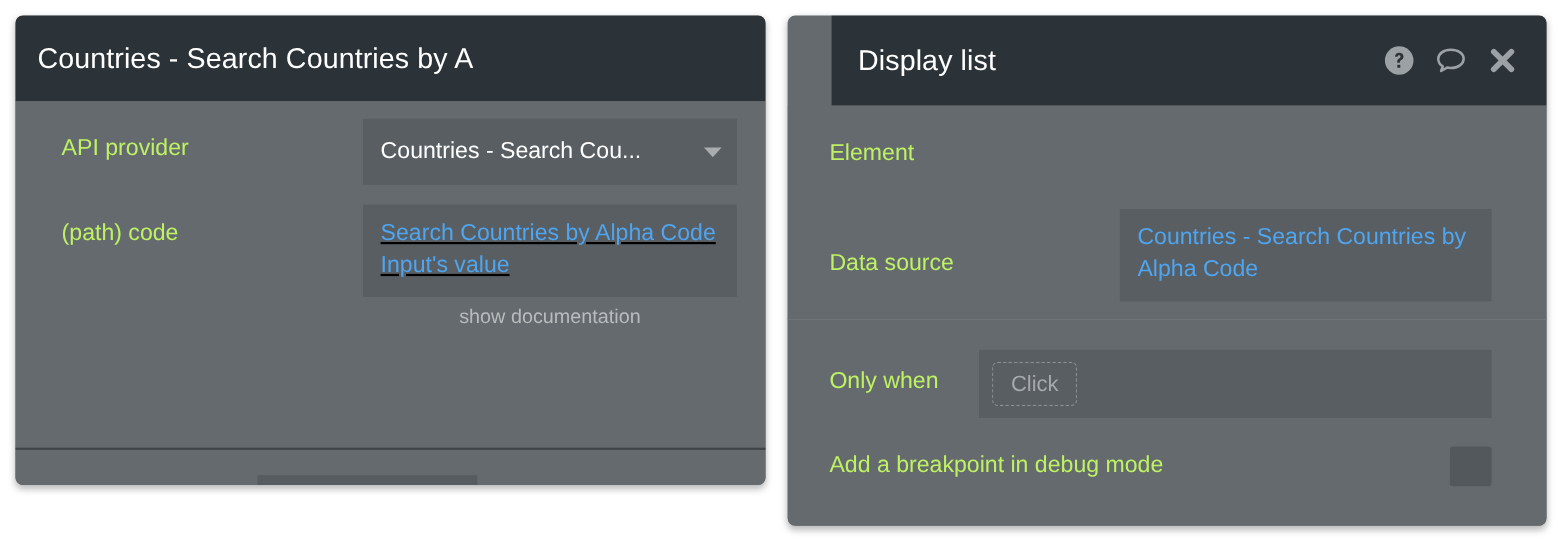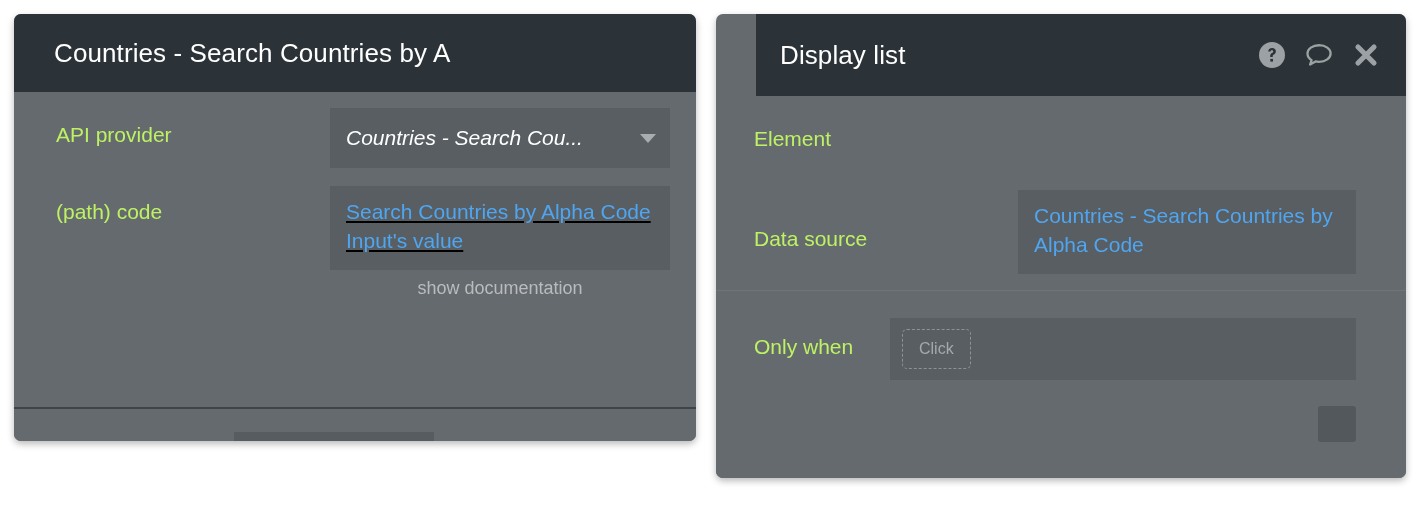--- a/index.html
+++ b/index.html
@@ -76,21 +76,20 @@
     display: flex;
     align-items: center;
     justify-content: space-between;
     padding: 0 14px 0 16px;
   }
   .dropdown-text {
     color: #ffffff;
     font-size: 21px;
     white-space: nowrap;
     overflow: hidden;
-    font-style: italic;
   }
   .caret {
     width: 0; height: 0;
     border-left: 8px solid transparent;
     border-right: 8px solid transparent;
     border-top: 9px solid #a9adb0;
     margin-left: 10px;
     flex: 0 0 auto;
   }
 
@@ -138,36 +137,36 @@
   }
   .btn-disabled {
     background: transparent;
     color: #8e9396;
   }
 
   .placeholder-chip {
     border: 1.6px dashed #8d9295;
     border-radius: 5px;
     color: #a5a9ac;
-    font-size: 16px;
+    font-size: 20px;
     display: inline-flex;
     align-items: center;
     justify-content: center;
     box-sizing: border-box;
   }
 
   .checkbox {
     background: #53585c;
     border-radius: 3px;
     box-sizing: border-box;
   }
 
   
   #left-panel  { left: 14px;  top: 14px;  width: 682px; height: 427px; }
-  #left-panel .panel-header { height: 78px; padding: 0 40px; }
+  #left-panel .panel-header { height: 78px; padding: 0 20px; }
   #left-panel .panel-body   { height: 349px; }
 
   #left-row-provider { position: absolute; left: 0; top: 16px; width: 100%; height: 60px; }
   #left-row-provider .row-label { position: absolute; left: 42px; top: 15px; }
   #left-row-provider .field { position: absolute; left: 316px; top: 0; width: 340px; height: 60px; }
 
   #left-row-path { position: absolute; left: 0; top: 94px; width: 100%; }
   #left-row-path .row-label { position: absolute; left: 42px; top: 14px; }
   #left-row-path .field { position: absolute; left: 316px; top: 0; width: 340px; padding: 12px 14px 14px 16px; text-decoration: underline; }
   #left-row-path .field .link-text { text-align: left; }
@@ -287,17 +286,18 @@
     <div class="divider-light" id="right-divider"></div>
 
     <div class="row" id="right-row-onlywhen">
       <div class="row-label">Only when</div>
       <div class="field">
         <span class="placeholder-chip">Click</span>
       </div>
     </div>
 
     <div class="row" id="right-row-breakpoint">
+      <div class="row-label">Add a breakpoint in debug mode</div>
       <div class="checkbox"></div>
     </div>
 
   </div>
 </div>
 
 </body></html>

